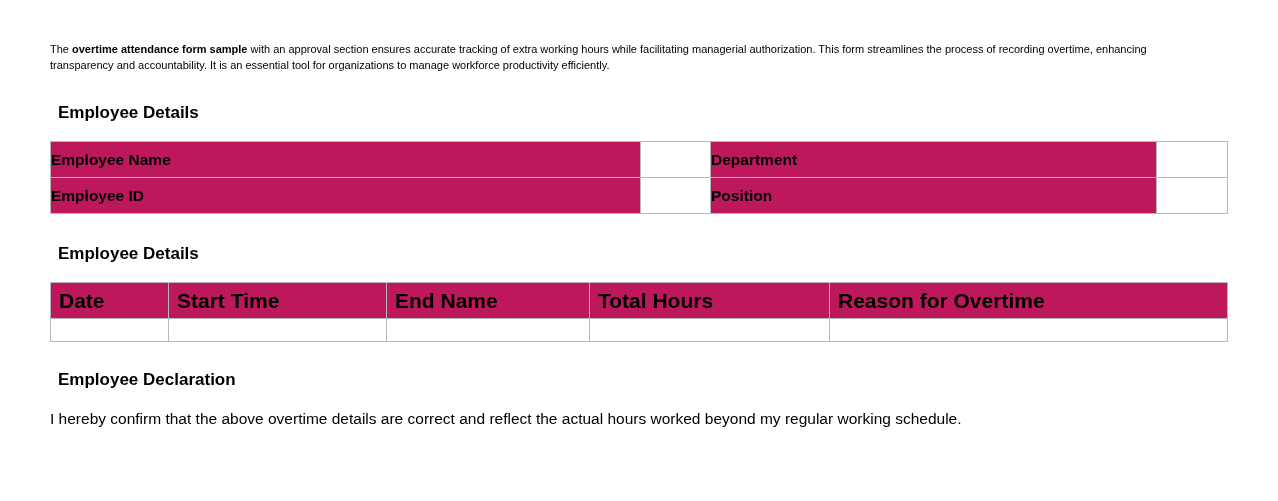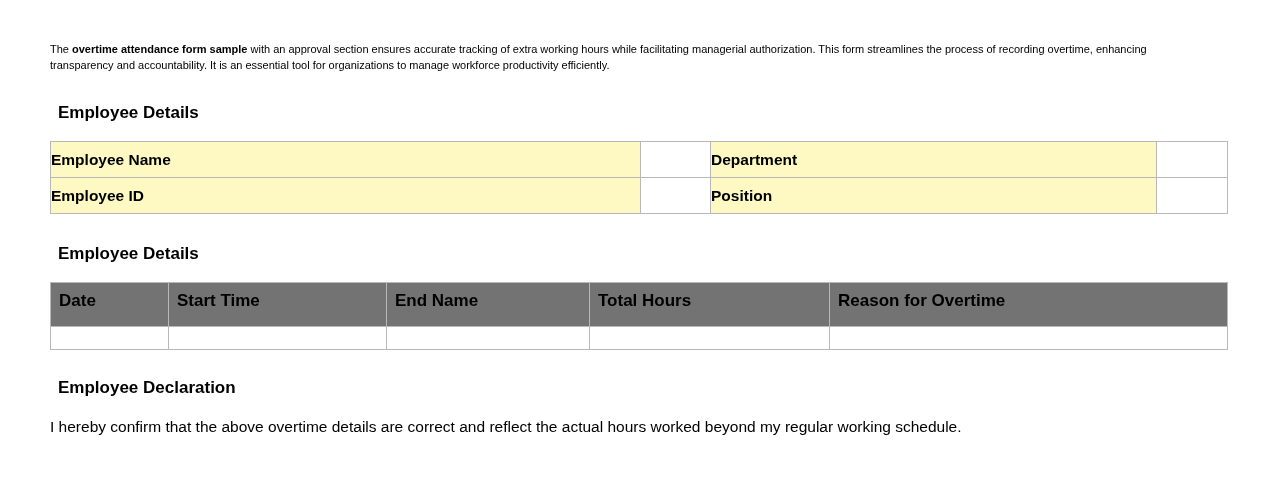--- a/index.html
+++ b/index.html
@@ -46,42 +46,42 @@
     table-layout: fixed;
     margin-bottom: 30px;
   }
   table.form-table td, table.form-table th {
     border: 1px solid #b8b8b8;
     padding: 0;
     height: 35px;
     vertical-align: middle;
   }
   td.label-cell, th.label-cell {
-    background: #fef9c3;
+    background: #be185d;
     font-size: 15.5px;
     font-weight: bold;
     text-align: left;
     padding: 0 0 0 9px;
   }
   td.input-cell {
     background: #ffffff;
   }
   table.grid-table {
     border-collapse: collapse;
     width: 1177px;
     table-layout: fixed;
     margin-bottom: 28px;
   }
   table.grid-table th {
     border: 1px solid #b8b8b8;
-    background: #737373;
-    font-size: 17px;
+    background: #be185d;
+    font-size: 21px;
     font-weight: bold;
     text-align: left;
-    padding: 0 0 8px 8px;
+    padding: 0 0 0 8px;
     height: 35px;
   }
   table.grid-table td {
     border: 1px solid #b8b8b8;
     background: #ffffff;
     height: 22px;
     padding: 0;
   }
   p.declaration {
     font-size: 15.5px;

